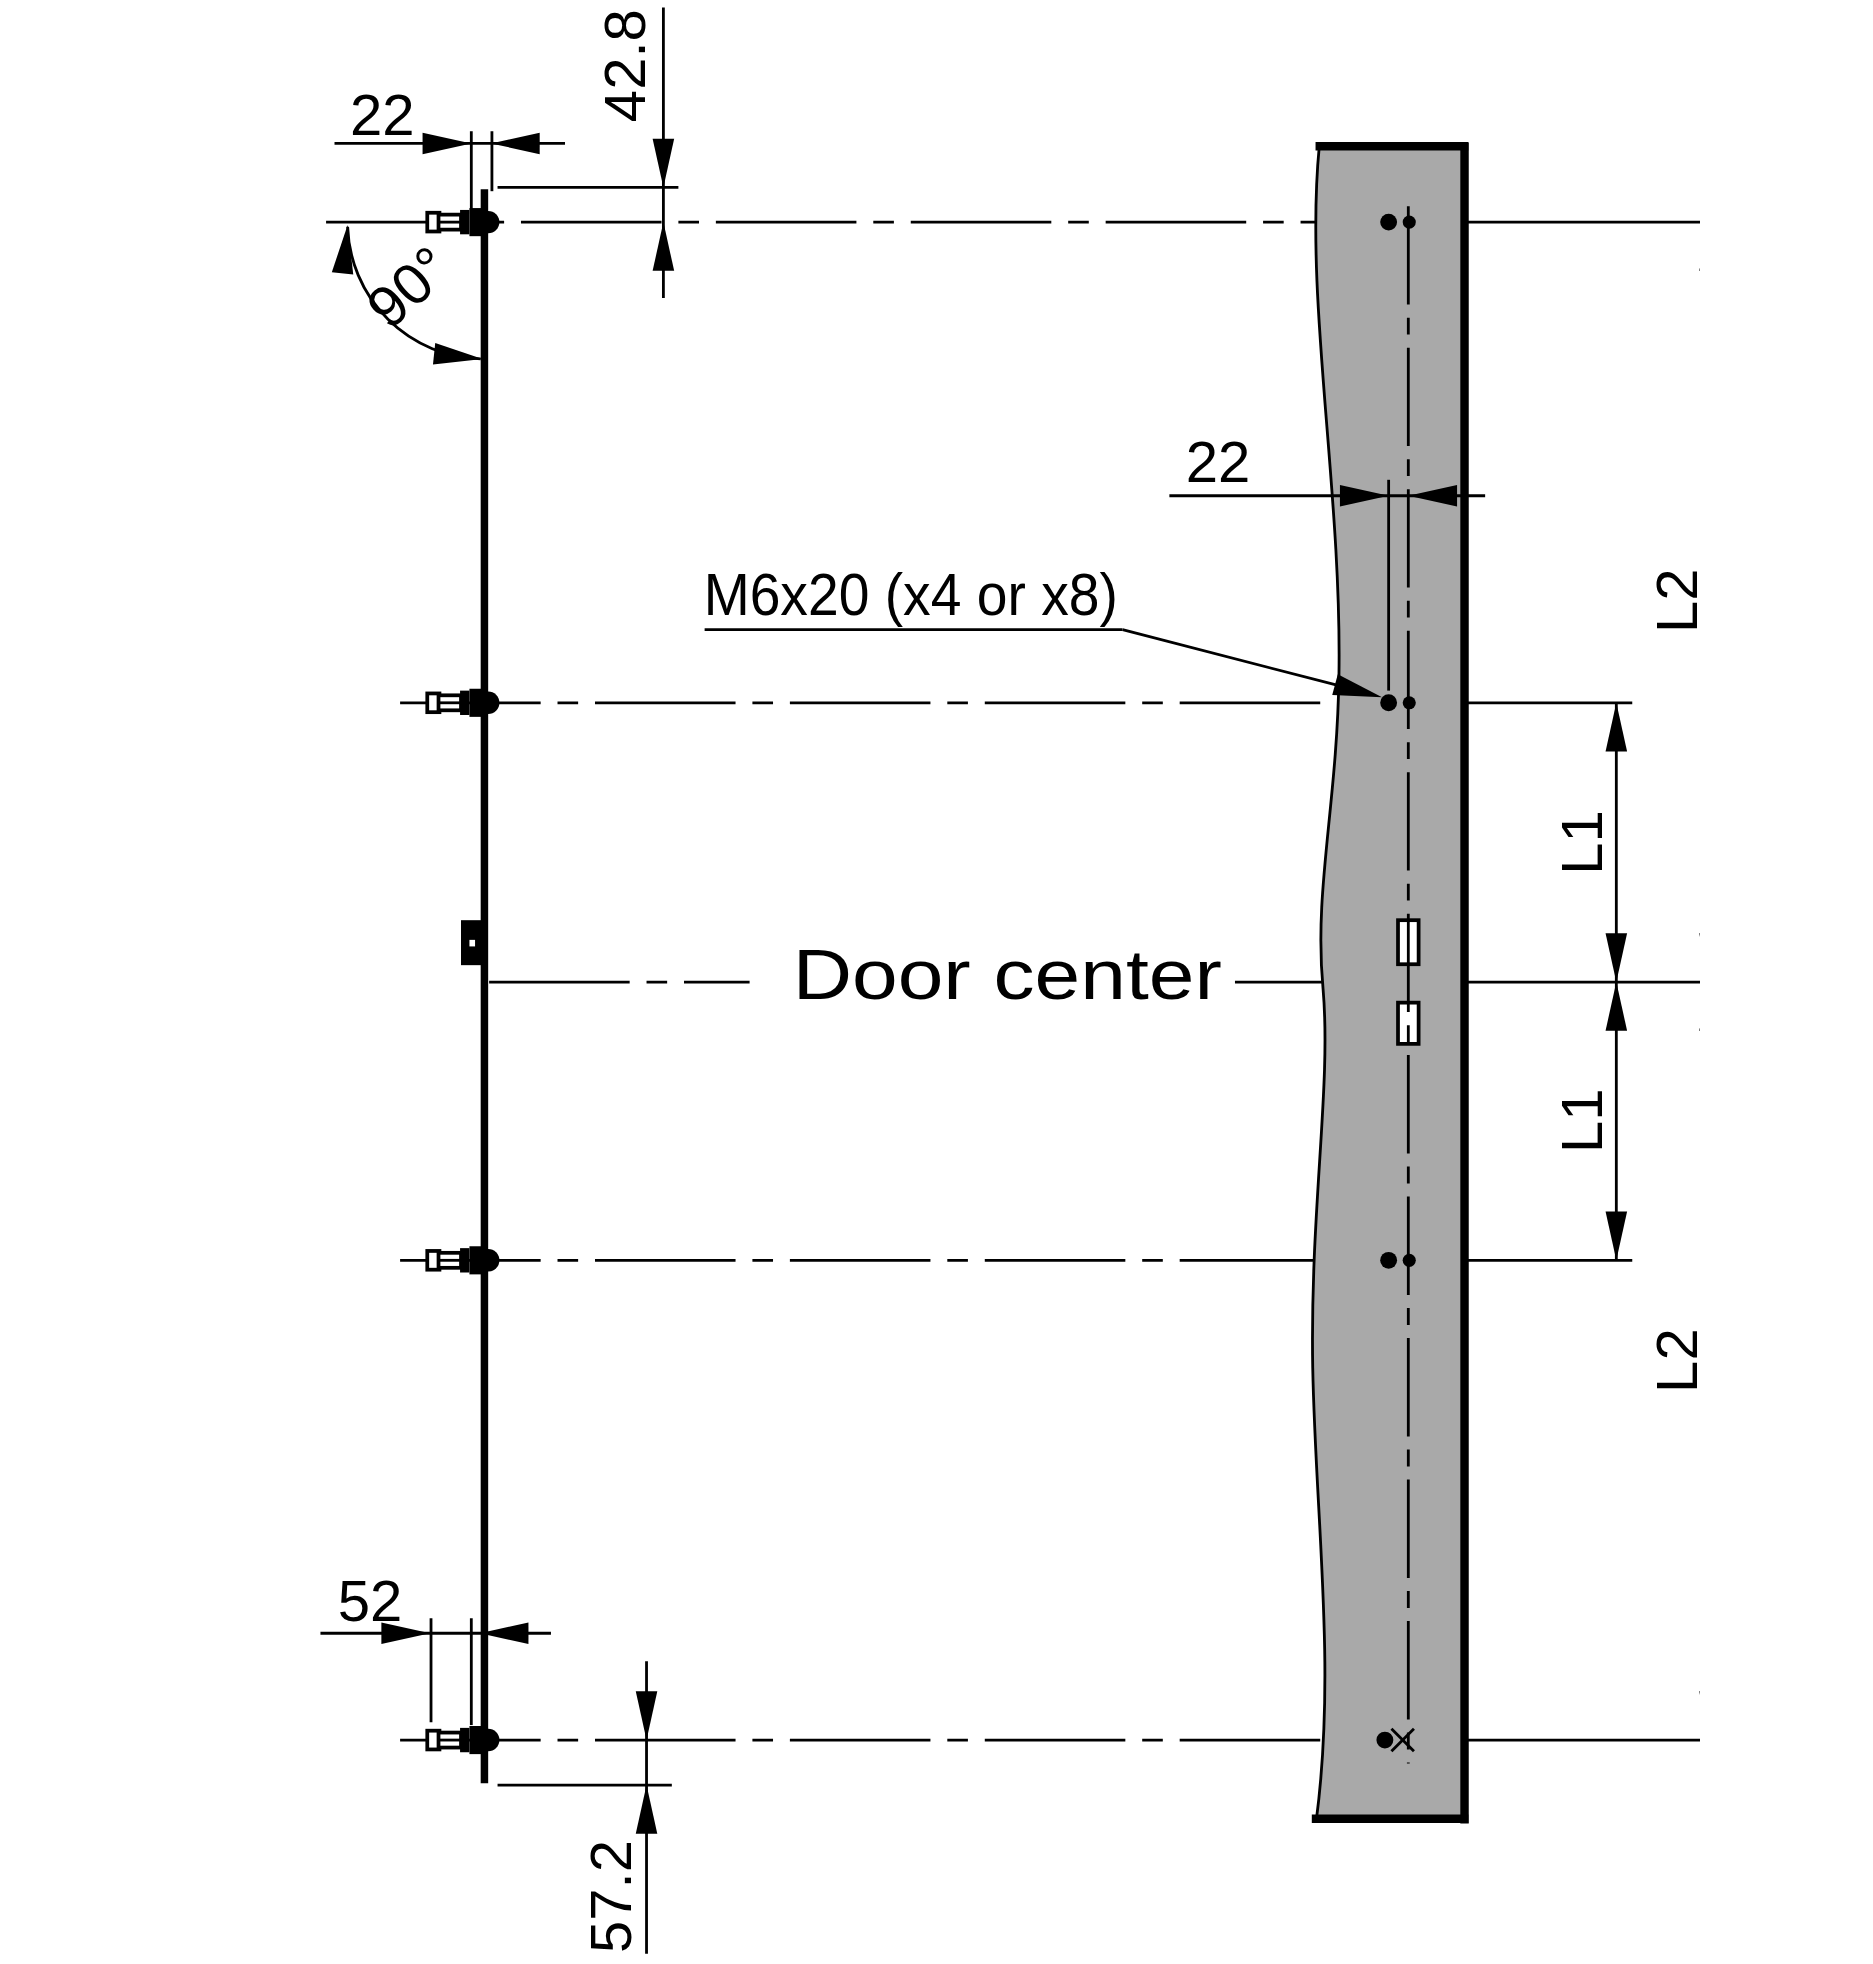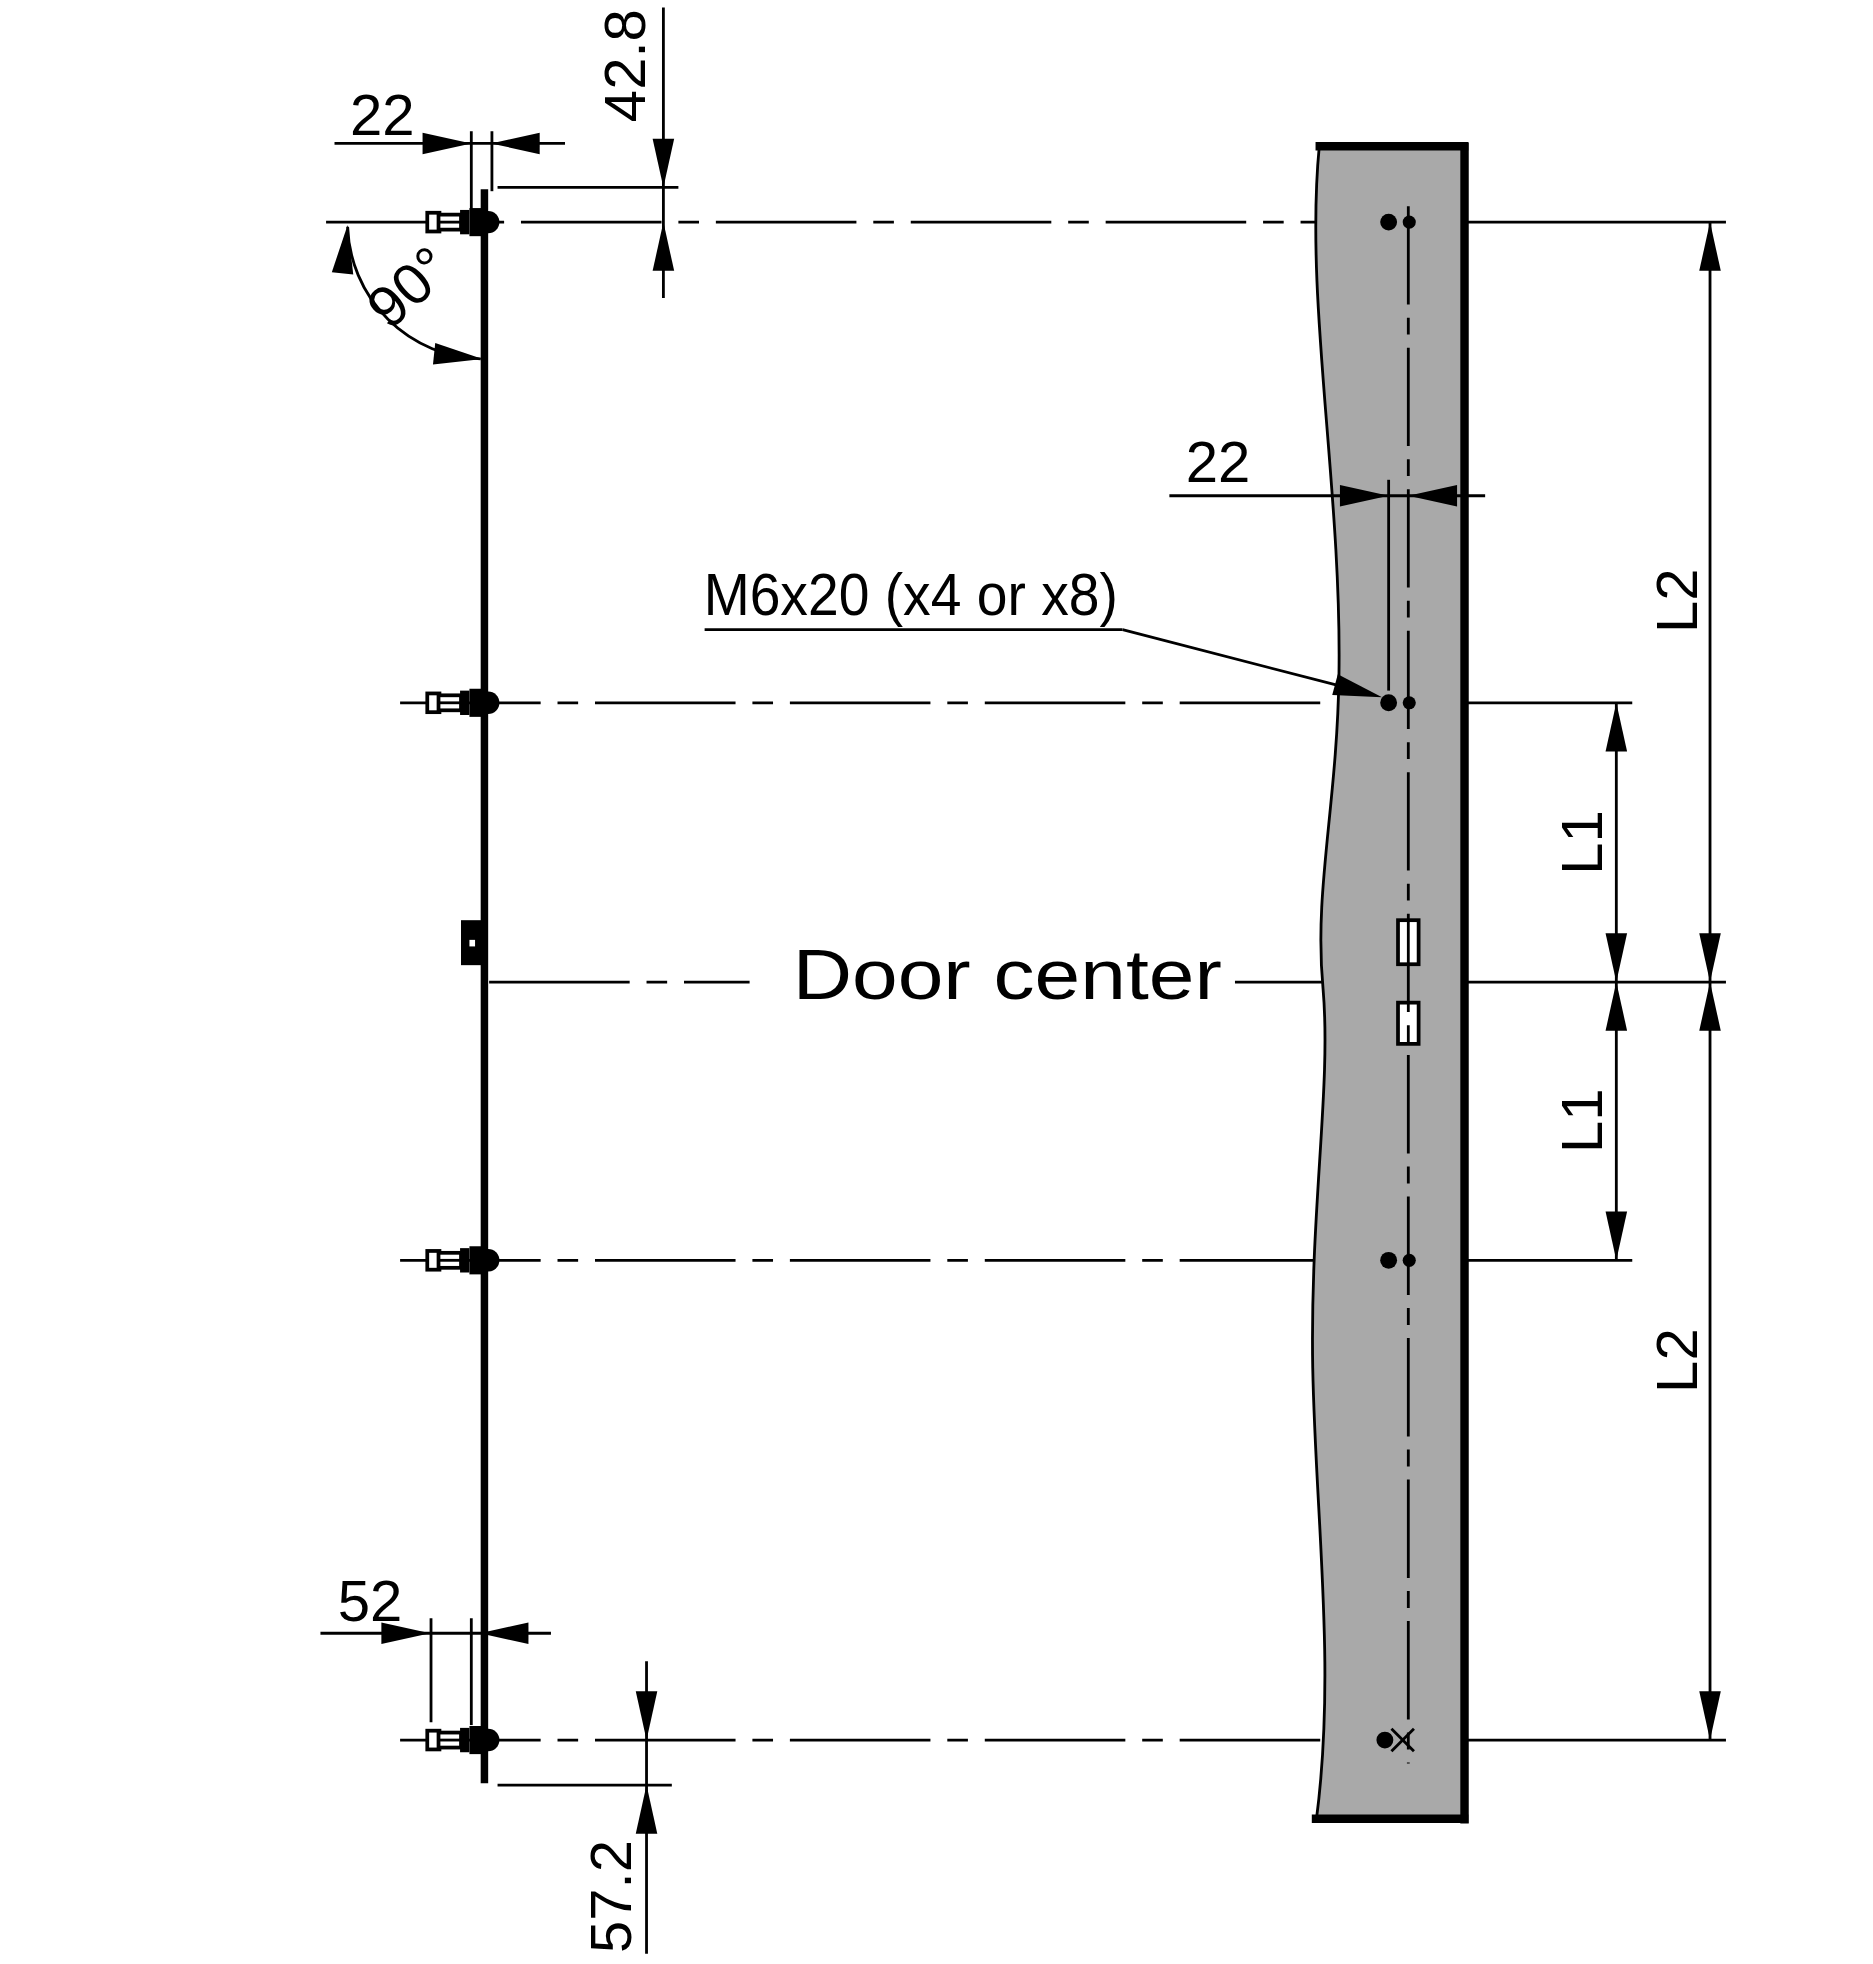--- a/index.html
+++ b/index.html
@@ -1,21 +1,21 @@
 <!DOCTYPE html>
 <html style="--line: #000000; --panel: #a9a9a9; --bg: #ffffff;font-size:15px"><head>
 <meta charset="utf-8">
 <style>
   :root{
     --line:#000000;
     --panel:#a9a9a9;
     --bg:#ffffff;
   }
   html,body{margin:0;padding:0;background:var(--bg);}
-  .canvas{position:relative;width:1700px;height:1965px;background:var(--bg);overflow:hidden;padding-left:32px;}
+  .canvas{position:relative;width:1700px;height:1965px;background:var(--bg);overflow:hidden;}
   svg{position:absolute;inset:0;}
   text{
     font-family:"Liberation Sans","DejaVu Sans",sans-serif;
     fill:var(--line);
   }
   .dim-text{font-size:62px;}
   .label-text{font-size:62px;}
   .big-text{font-size:76px;}
   .thin{stroke:var(--line);stroke-width:3;fill:none;}
   .dimline{stroke:var(--line);stroke-width:3;fill:none;}

